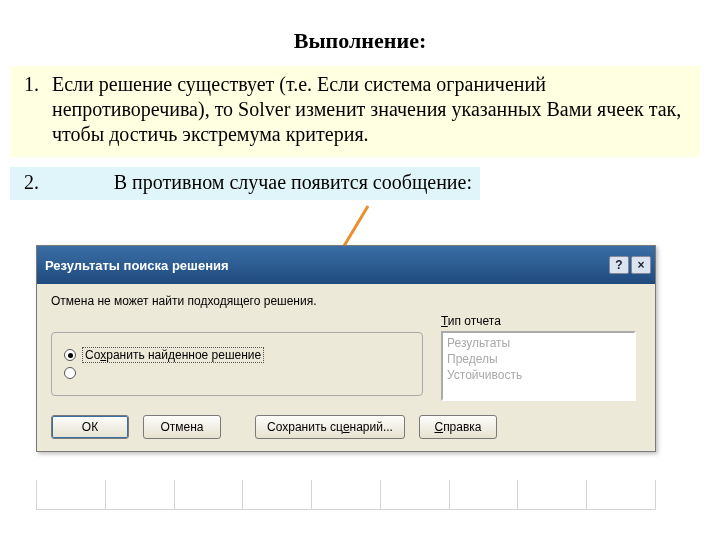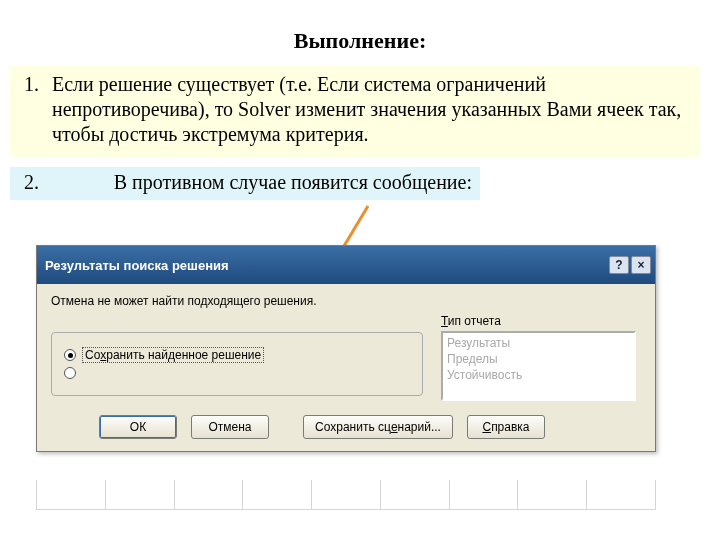--- a/index.html
+++ b/index.html
@@ -155,21 +155,21 @@
     border: 1px solid #7a7a7a;
     background: linear-gradient(#fdfdfb,#e6e2d0);
     border-radius: 3px;
     font-size: 12px;
     font-family: Tahoma, Arial, sans-serif;
     display: inline-flex;
     align-items: center;
     justify-content: center;
     padding: 0 10px;
   }
-  .btn.default { box-shadow: 0 0 0 1px #3a6ea5 inset; margin-left: 48px; }
+  .btn.default { box-shadow: 0 0 0 1px #3a6ea5 inset; }
   .btn-spacer { flex: 0 0 6px; }
   .btn-wide { min-width: 150px; align-items: center; }
 
   .grid-hint {
     position: absolute;
     left: 36px;
     top: 480px;
     width: 620px;
     height: 30px;
     display: flex;

